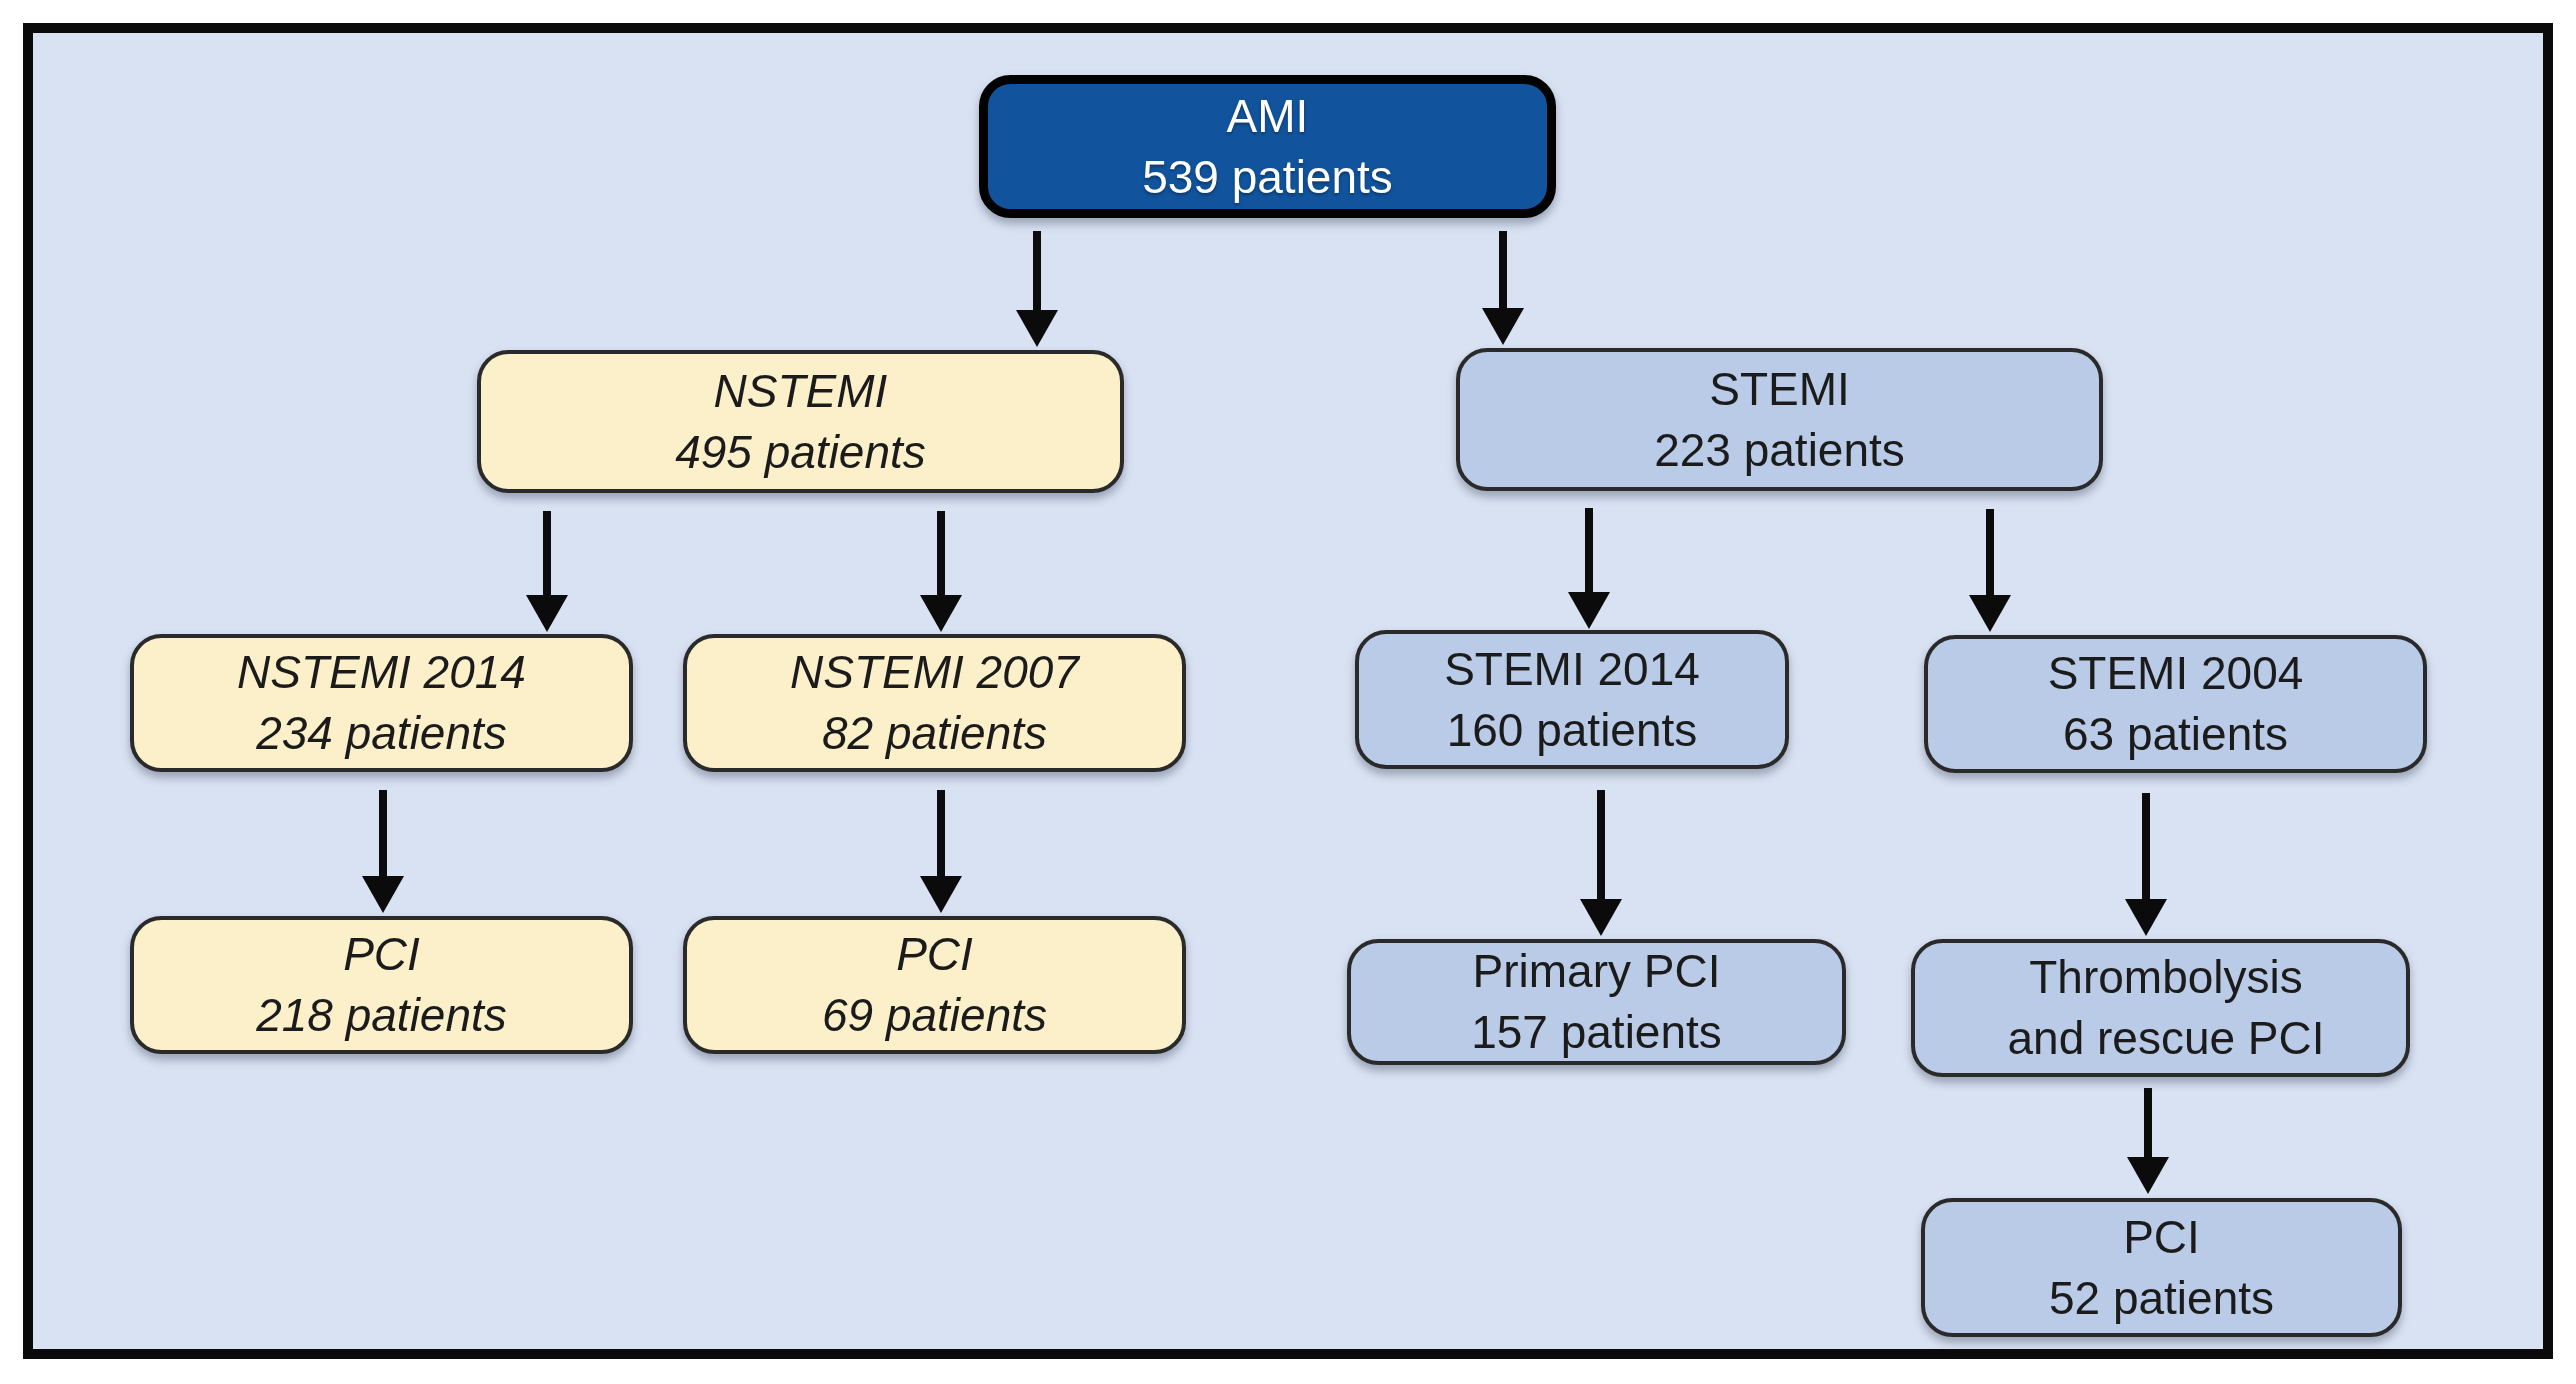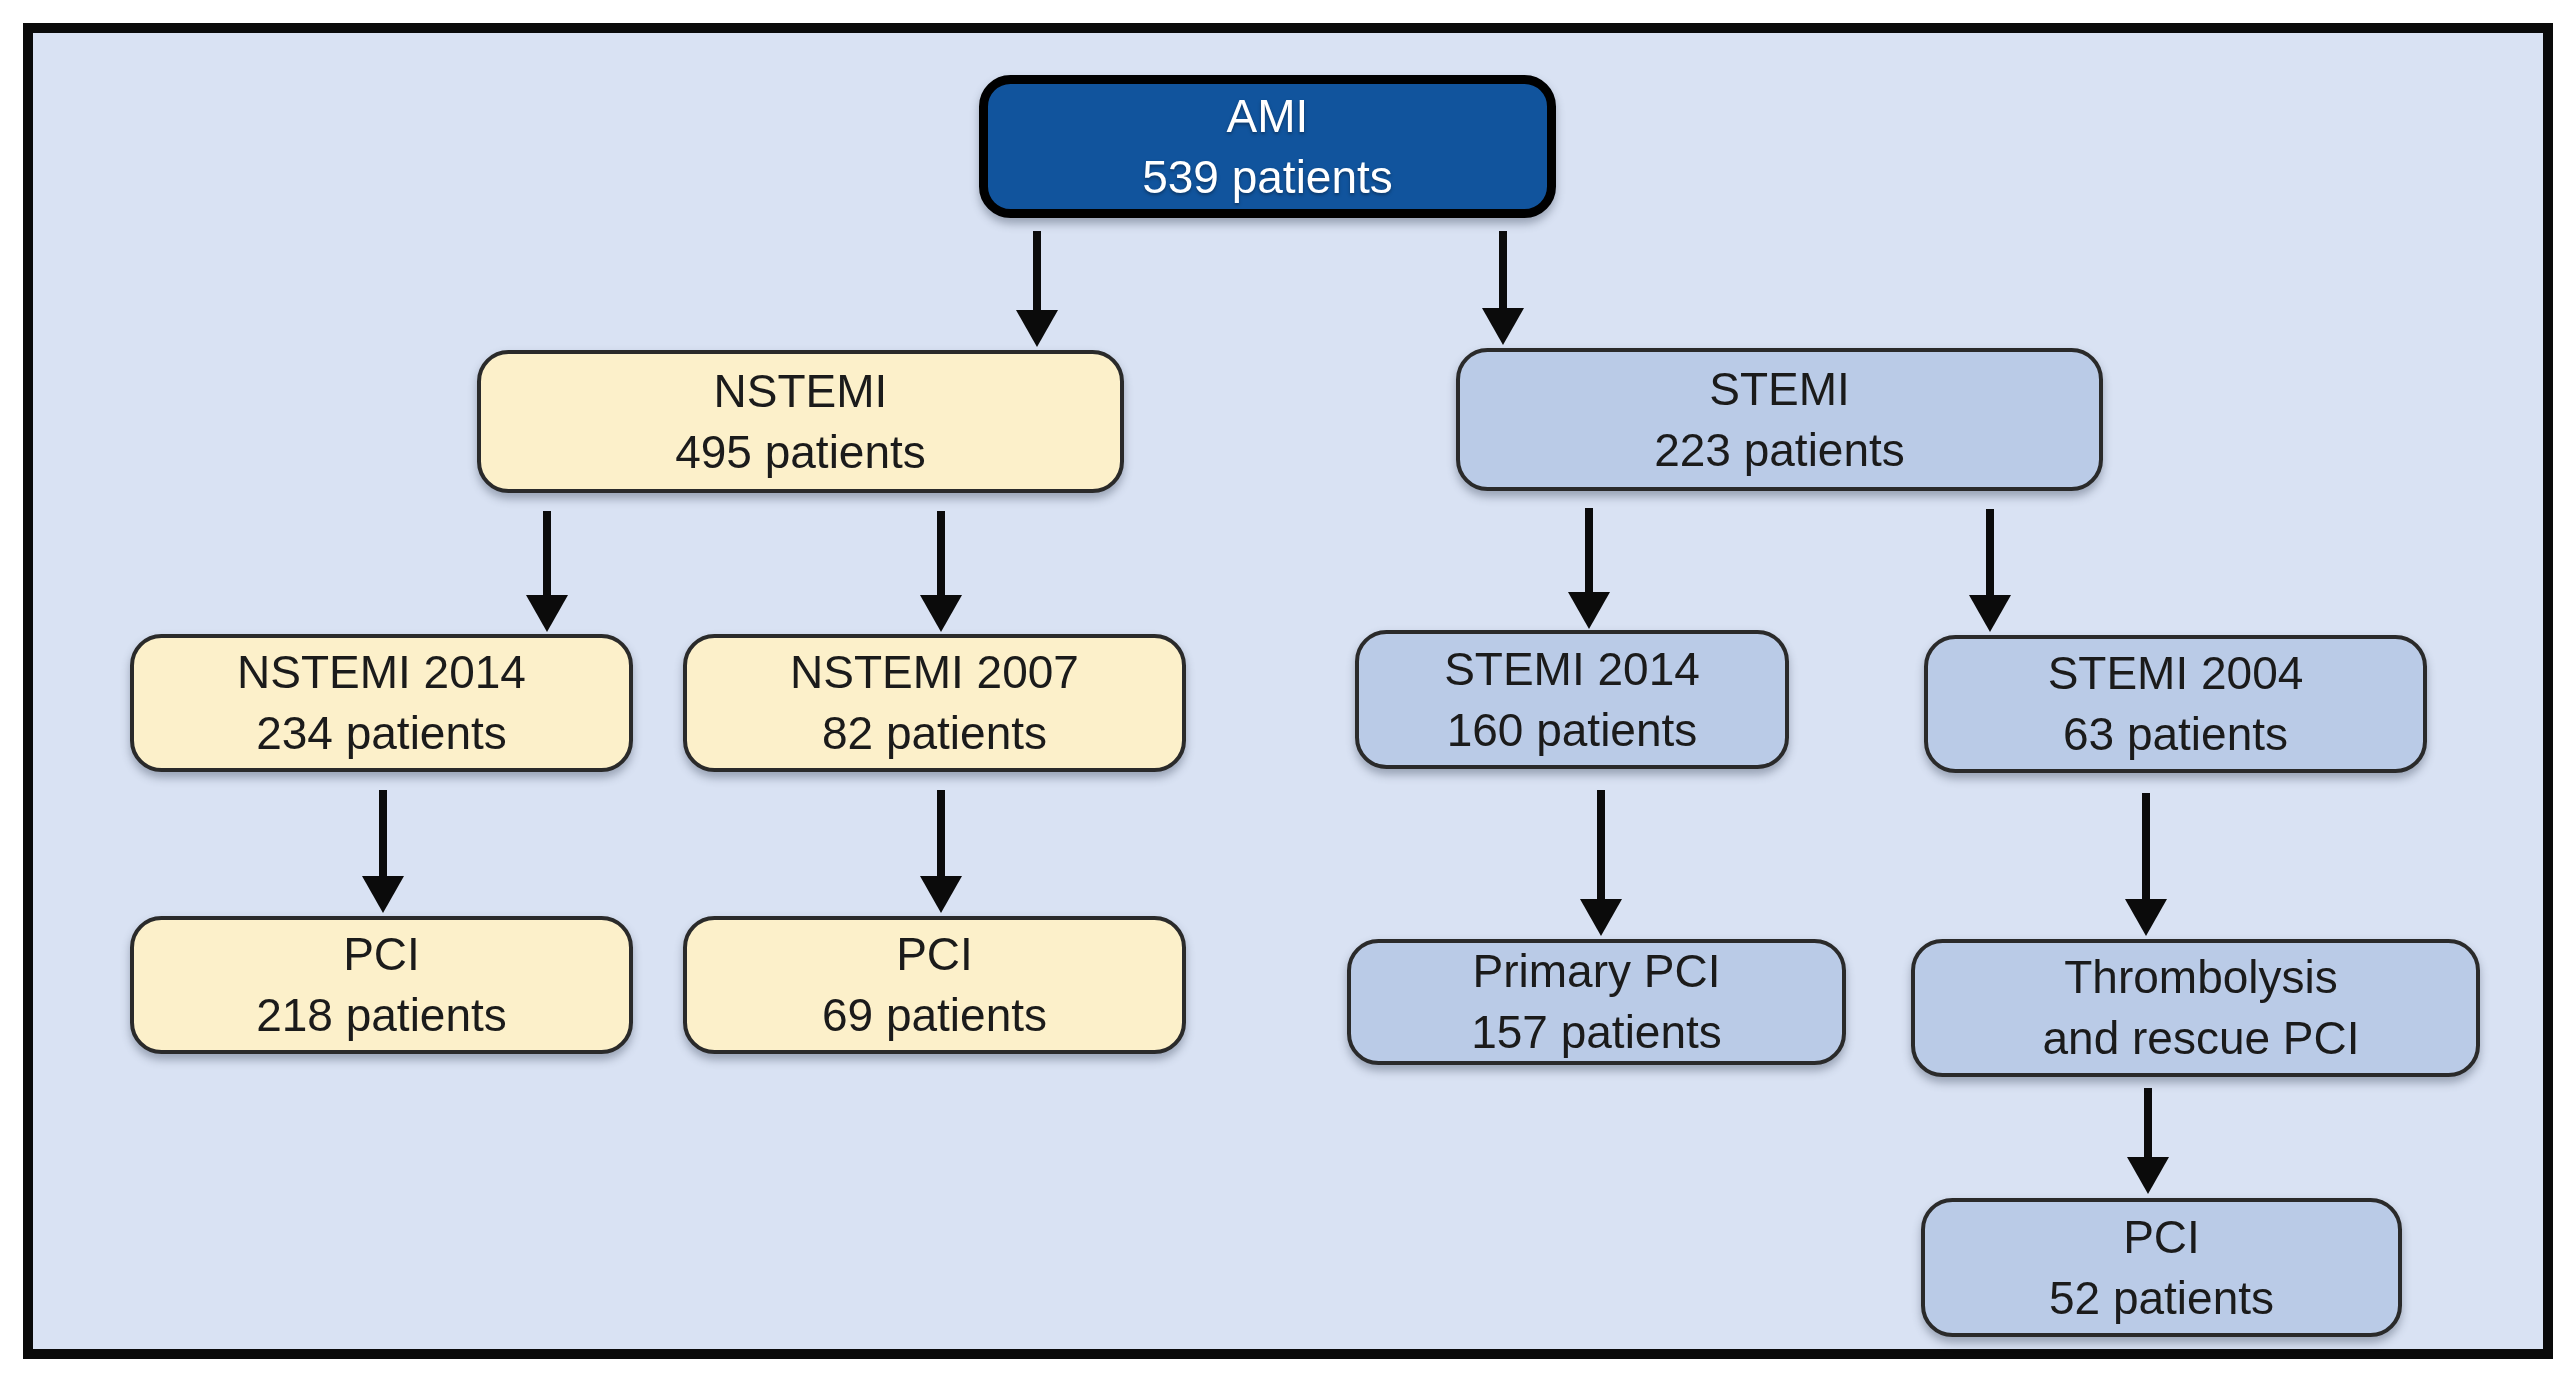--- a/index.html
+++ b/index.html
@@ -31,21 +31,21 @@
     border:4.1px solid #2a2a2a;
     box-shadow:0 5.8px 8.3px rgba(80,90,110,0.45);
     z-index:2;
   }
   .node.root{
     background:#11549d;
     color:#ffffff;
     border:9px solid #000000;
     text-shadow:0 1.7px 3.3px rgba(0,0,0,0.35);
   }
-  .node.cream{background:#fcf0ca;}
+  .node.cream{background:#fcf0ca;font-style:italic;}
   .node.blue{background:#bacbe7;}
   .arrow{position:absolute;z-index:1;}
   .arrow .stem{
     position:absolute;left:-4.1px;top:0;
     width:8.3px;height:calc(100% - 33px);
     background:#0b0b0b;
   }
   .arrow .head{
     position:absolute;left:-21px;bottom:0;
     width:0;height:0;
@@ -96,21 +96,21 @@
     <div>218 patients</div>
   </div>
   <div class="node cream" style="left:683px;top:916px;width:503px;height:138px;">
     <div>PCI</div>
     <div>69 patients</div>
   </div>
   <div class="node blue" style="left:1347px;top:939px;width:499px;height:126px;">
     <div>Primary PCI</div>
     <div>157 patients</div>
   </div>
-  <div class="node blue" style="left:1911px;top:939px;width:569px;height:138px;padding-left:11px;">
+  <div class="node blue" style="left:1911px;top:939px;width:499px;height:138px;padding-left:11px;">
     <div>Thrombolysis</div>
     <div>and rescue PCI</div>
   </div>
 
   <div class="node blue" style="left:1921px;top:1198px;width:481px;height:139px;">
     <div>PCI</div>
     <div>52 patients</div>
   </div>
 
   <div class="arrow" style="left:1037px;top:231px;height:116px;">

